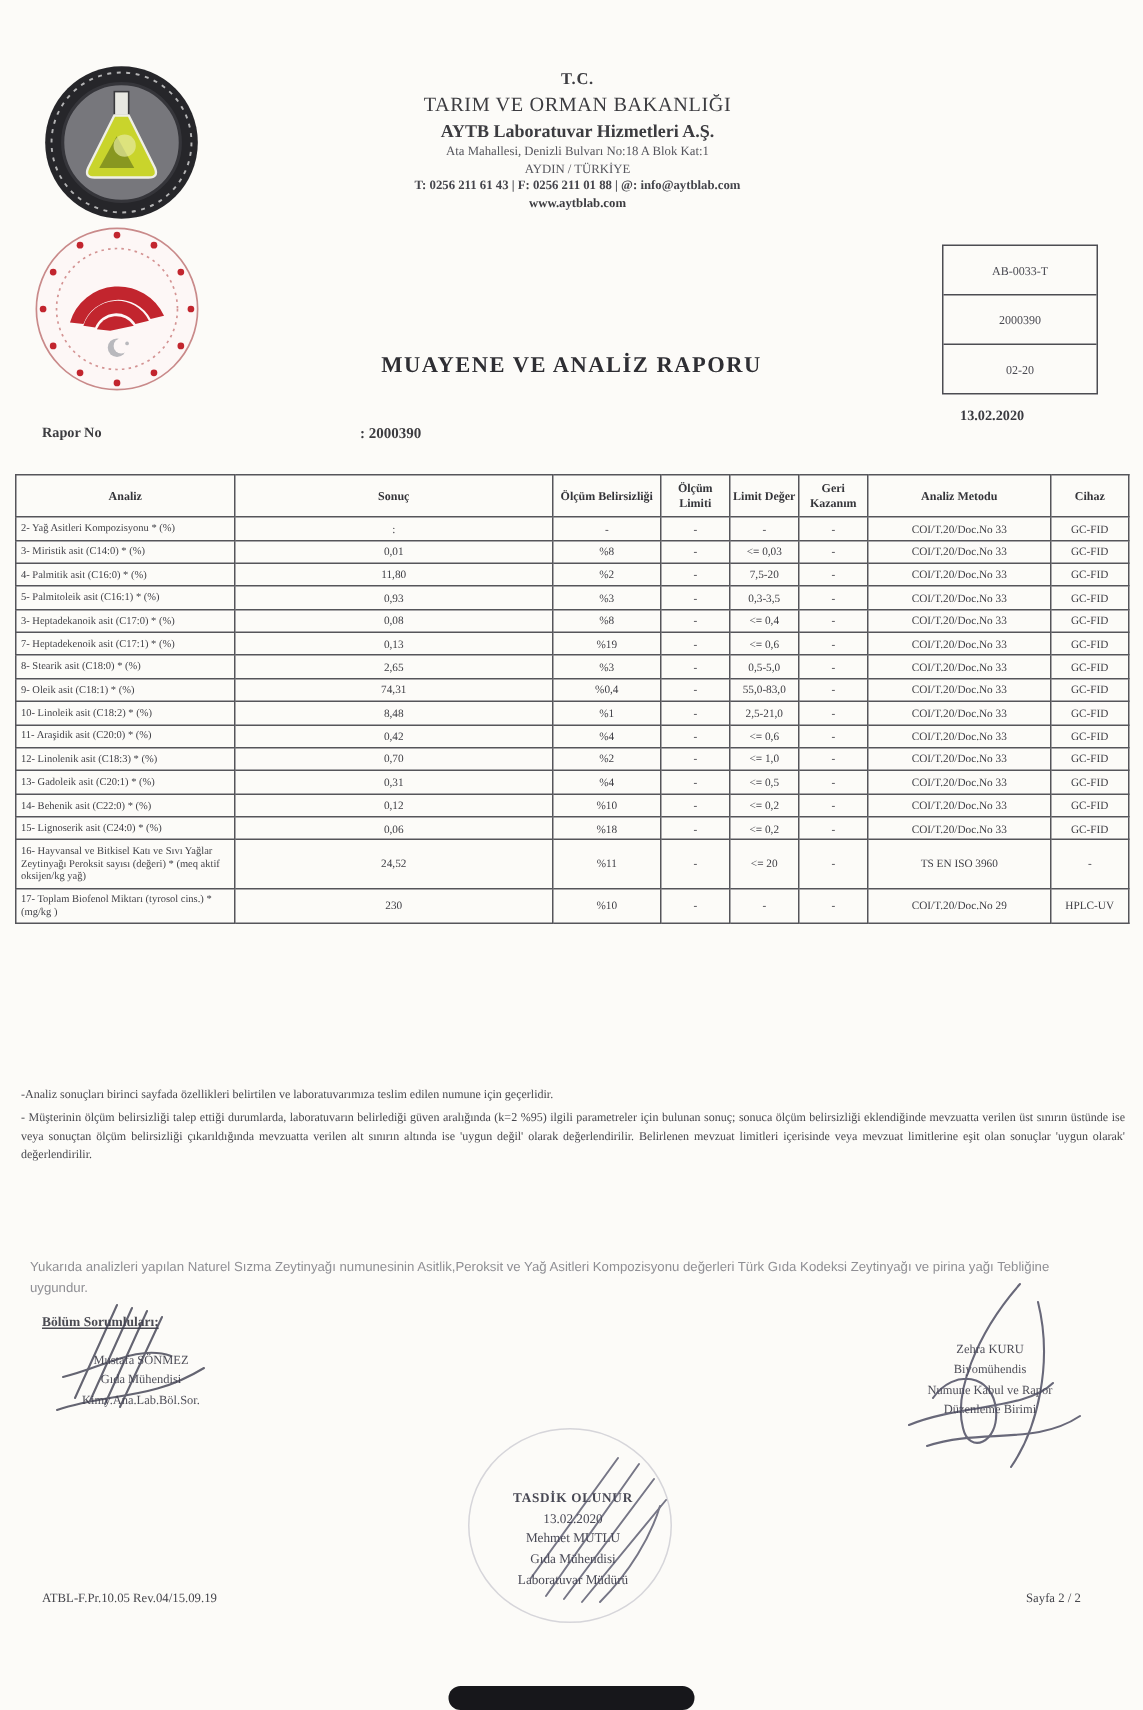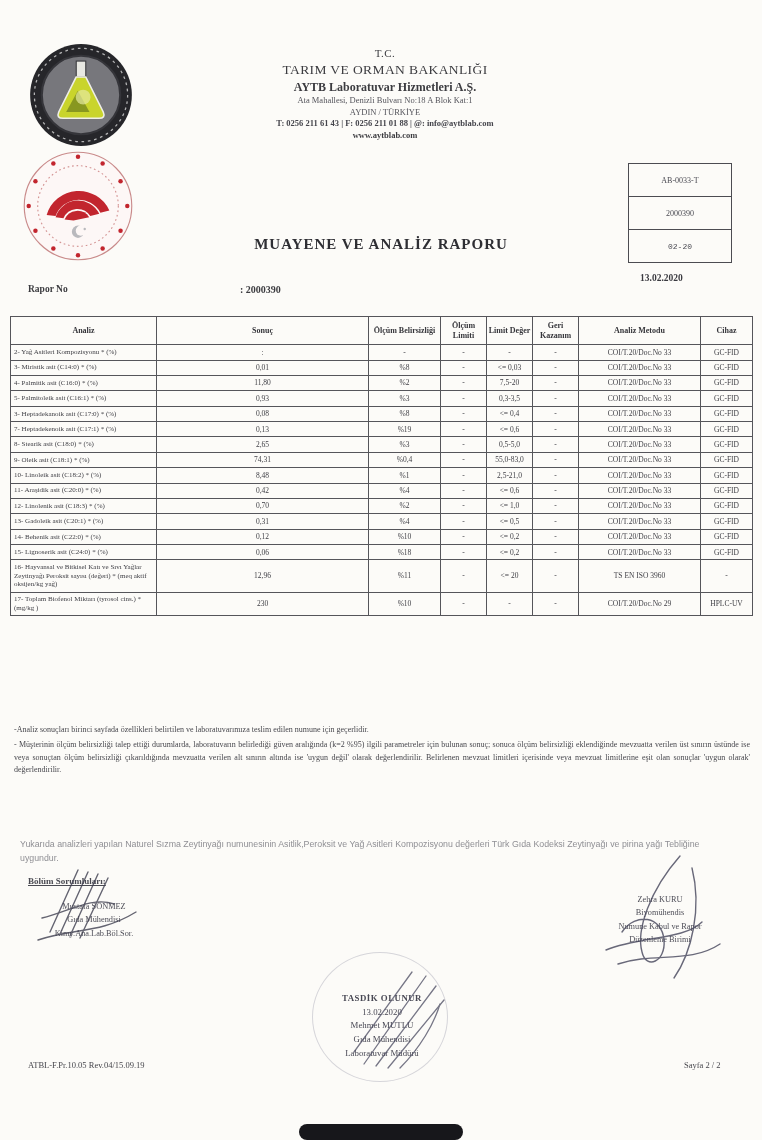--- a/index.html
+++ b/index.html
@@ -2,32 +2,32 @@
 <html><head>
 <meta charset="utf-8">
 <style>
   html,body{margin:0;padding:0;background:#e8e8e8;}
   .page{position:relative;width:762px;height:1140px;background:#fcfbf8;overflow:hidden;
         font-family:"Liberation Serif",serif;color:#3c3c40;}
   .abs{position:absolute;}
 
   
   .org-block{left:150px;top:46px;width:470px;text-align:center;line-height:1.35;}
-  .org-tc{font-weight:normal;font-size:11px;letter-spacing:.5px;}
+  .org-tc{font-weight:bold;font-size:11px;letter-spacing:.5px;}
   .org-ministry{font-weight:normal;font-size:13.5px;letter-spacing:.4px;}
   .org-company{font-weight:bold;font-size:12px;}
   .org-address,.org-city{font-size:8.5px;color:#55555c;text-align:center;}
   .org-contact{font-size:8.5px;font-weight:bold;color:#45454c;}
   .org-web{font-size:8.5px;font-weight:bold;}
 
   
   .docbox{left:628px;top:163px;width:102px;border:1.5px solid #4c4c52;}
   .docbox .cell{height:32px;display:flex;align-items:center;justify-content:center;
     font-size:8px;color:#4a4a52;border-bottom:1.5px solid #4c4c52;}
-  .docbox .cell:last-child{border-bottom:none;font-family:Liberation Mono, monospace;}
+  .docbox .cell:last-child{border-bottom:none;}
   .report-date{left:640px;top:273px;font-size:9.5px;font-weight:bold;color:#3a3a40;}
 
   .title{left:0;top:236px;width:762px;text-align:center;font-size:15px;font-weight:bold;
     letter-spacing:1px;color:#2e2e33;}
   .raporno-label{left:28px;top:284px;font-size:9.5px;font-weight:bold;}
   .raporno-value{left:240px;top:284px;font-size:10px;font-weight:bold;}
 
   
   .tablewrap{left:10px;top:316px;width:742px;}
   table.analysis{border-collapse:collapse;table-layout:fixed;width:742px;background:#fcfbf8;}
@@ -281,21 +281,21 @@
             <td>0,06</td>
             <td>%18</td>
             <td>-</td>
             <td>&lt;= 0,2</td>
             <td>-</td>
             <td>COI/T.20/Doc.No 33</td>
             <td>GC-FID</td>
           </tr>
           <tr>
             <td class="c-analiz">16- Hayvansal ve Bitkisel Katı ve Sıvı Yağlar Zeytinyağı Peroksit sayısı (değeri) * (meq aktif oksijen/kg yağ)</td>
-            <td>12,96</td>
+            <td>24,52</td>
             <td>%11</td>
             <td>-</td>
             <td>&lt;= 20</td>
             <td>-</td>
             <td>TS EN ISO 3960</td>
             <td>-</td>
           </tr>
           <tr>
             <td class="c-analiz">17- Toplam Biofenol Miktarı (tyrosol cins.) * (mg/kg )</td>
             <td>230</td>

